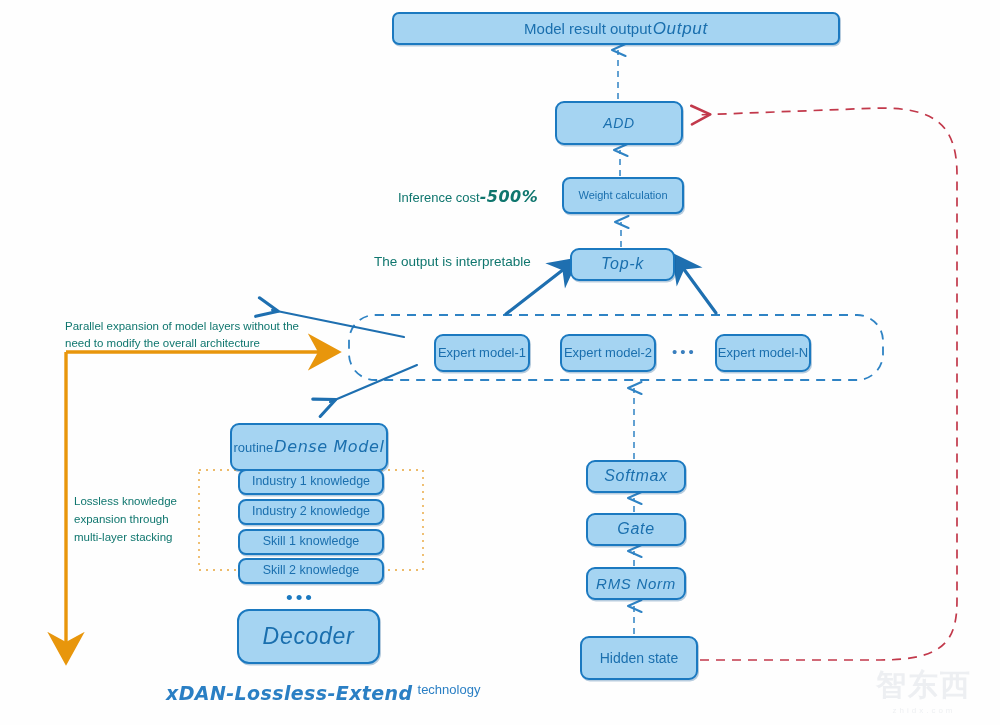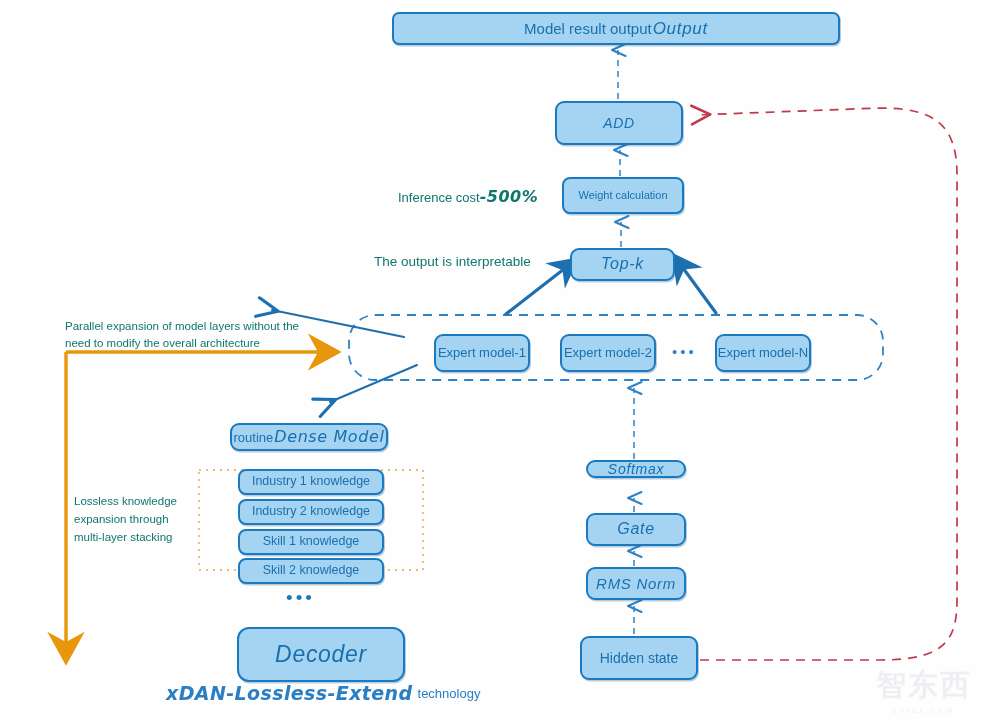--- a/index.html
+++ b/index.html
@@ -29,46 +29,46 @@
   
   #node-output{left:392px;top:12px;width:448px;height:33px;border-radius:7px;font-size:15px;}
   #node-add{left:555px;top:101px;width:128px;height:44px;font-size:14px;}
   #node-weight{left:562px;top:177px;width:122px;height:37px;font-size:11px;border-radius:8px;}
   #node-topk{left:570px;top:248px;width:105px;height:33px;font-size:16px;}
 
   #node-exp1{left:434px;top:334px;width:96px;height:38px;font-size:13px;}
   #node-exp2{left:560px;top:334px;width:96px;height:38px;font-size:13px;}
   #node-expn{left:715px;top:334px;width:96px;height:38px;font-size:13px;}
 
-  #node-softmax{left:586px;top:460px;width:100px;height:18px;font-size:14px;}
+  #node-softmax{left:586px;top:460px;width:100px;height:33px;font-size:16px;}
   #node-gate{left:586px;top:513px;width:100px;height:33px;font-size:16px;}
   #node-rms{left:586px;top:567px;width:100px;height:33px;font-size:15px;}
   #node-hidden{left:580px;top:636px;width:118px;height:44px;font-size:14px;}
 
-  #node-dense{left:230px;top:423px;width:158px;height:28px;font-size:15px;gap:0;}
+  #node-dense{left:230px;top:423px;width:158px;height:48px;font-size:15px;gap:0;}
   #node-dense .mix{display:inline-flex;align-items:baseline;}
   #node-dense .p1{font-size:13px;font-family:"Liberation Sans",sans-serif;font-style:normal;letter-spacing:0;}
   #node-dense .p2{font-size:16px;font-family:"DejaVu Sans",sans-serif;font-style:italic;letter-spacing:.6px;padding-left:1px;}
 
   .kbox{left:238px;width:146px;height:26px;font-size:12.5px;border-radius:8px;}
   #node-k1{top:469px;}
   #node-k2{top:499px;}
   #node-k3{top:529px;}
   #node-k4{top:558px;}
 
-  #node-decoder{left:237px;top:609px;width:168px;height:55px;font-size:23px;border-radius:12px;margin-top:18px;}
+  #node-decoder{left:237px;top:609px;width:143px;height:55px;font-size:23px;border-radius:12px;}
 
   .label{position:absolute;color:#0f766e;font-size:13px;line-height:1.35;white-space:pre;}
   #lbl-inference{left:398px;top:186px;display:flex;align-items:baseline;}
   #lbl-inference .big{font-family:"DejaVu Sans",sans-serif;font-style:italic;font-weight:bold;font-size:16px;letter-spacing:.5px;}
   #lbl-interpret{left:374px;top:253px;font-size:13.5px;}
   #lbl-parallel{left:65px;top:318px;font-size:11.5px;line-height:1.45;}
   #lbl-lossless{left:74px;top:493px;font-size:11.5px;line-height:1.55;}
 
-  #title-bottom{position:absolute;left:166px;top:682px;display:flex;align-items:center;color:#2a7fc4;}
+  #title-bottom{position:absolute;left:166px;top:682px;display:flex;align-items:flex-start;color:#2a7fc4;}
   #title-bottom .t1{font-family:"DejaVu Sans",sans-serif;font-style:italic;font-weight:bold;font-size:19px;letter-spacing:.4px;}
   #title-bottom .t2{font-family:"Liberation Sans",sans-serif;font-size:13px;padding-left:5px;}
 
   .dots{position:absolute;color:#1b79c0;font-size:22px;letter-spacing:3px;line-height:1;}
   #dots-expert{left:672px;top:344px;font-size:15px;color:#3a7fbe;}
   #dots-stack{left:286px;top:588px;font-size:19px;}
 
   #watermark{position:absolute;left:856px;top:664px;width:136px;height:52px;
     display:flex;flex-direction:column;align-items:center;justify-content:center;
     color:#eceef1;font-size:30px;font-weight:bold;letter-spacing:2px;opacity:.9;}

